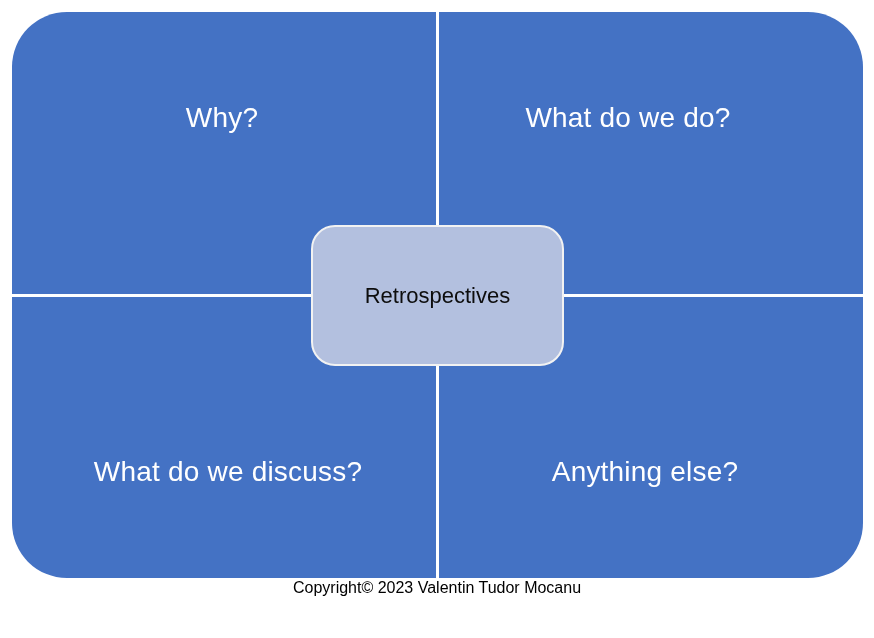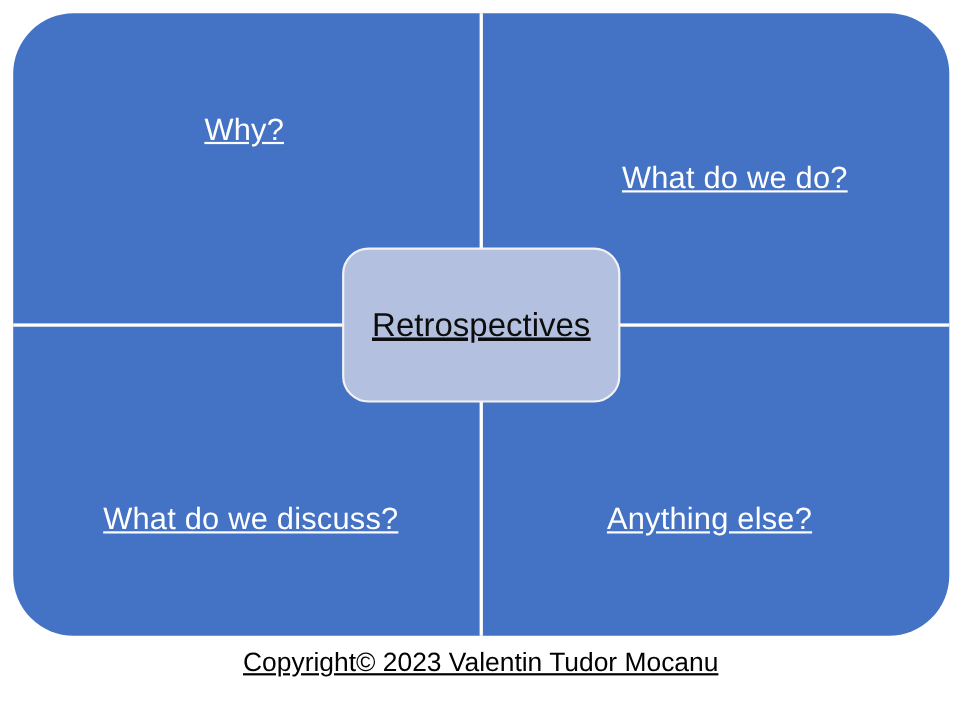--- a/index.html
+++ b/index.html
@@ -5,21 +5,21 @@
   :root {
     --quadrant-fill: #4472C4;
     --divider: #FFFFFF;
     --center-fill: #B3C0DF;
     --center-border: #F2F2F2;
     --quadrant-text: #FFFFFF;
     --center-text: #0D0D0D;
     --footer-text: #000000;
     --page-bg: #FFFFFF;
   }
-  * { margin: 0; padding: 0; box-sizing: border-box; text-decoration: underline; }
+  * { margin: 0; padding: 0; box-sizing: border-box; }
   html, body {
     width: 874px; height: 638px;
     background: var(--page-bg);
     font-family: "Liberation Sans", "DejaVu Sans", sans-serif;
     overflow: hidden;
   }
   .stage {
     position: relative;
     width: 874px; height: 638px;
     background: var(--page-bg);
@@ -45,45 +45,45 @@
   }
   .quad-label {
     position: absolute;
     transform: translate(-50%, -50%);
     color: var(--quadrant-text);
     font-size: 28px;
     letter-spacing: 0.2px;
     white-space: nowrap;
   }
   .quad-label.tl { left: 222px; top: 118px; }
-  .quad-label.tr { left: 668px; top: 118px; margin-top: 44px; }
+  .quad-label.tr { left: 628px; top: 118px; }
   .quad-label.bl { left: 228px; top: 472px; text-align: center; }
   .quad-label.br { left: 645px; top: 472px; }
   .center-node {
     position: absolute;
     left: 311px; top: 225px;
     width: 253px; height: 141px;
     background: var(--center-fill);
     border: 2px solid var(--center-border);
     border-radius: 24px;
     display: flex;
     align-items: center;
     justify-content: center;
   }
   .center-node .label {
     color: var(--center-text);
-    font-size: 30px;
+    font-size: 22px;
     white-space: nowrap;
   }
   .footer {
     position: absolute;
-    left: 437px; top: 603px;
+    left: 437px; top: 588px;
     transform: translate(-50%, -50%);
     color: var(--footer-text);
-    font-size: 24px;
+    font-size: 16px;
     white-space: nowrap;
   }
 </style>
 </head>
 <body>
 
 <div class="stage">
 
   <div class="quad-rect"></div>
 

